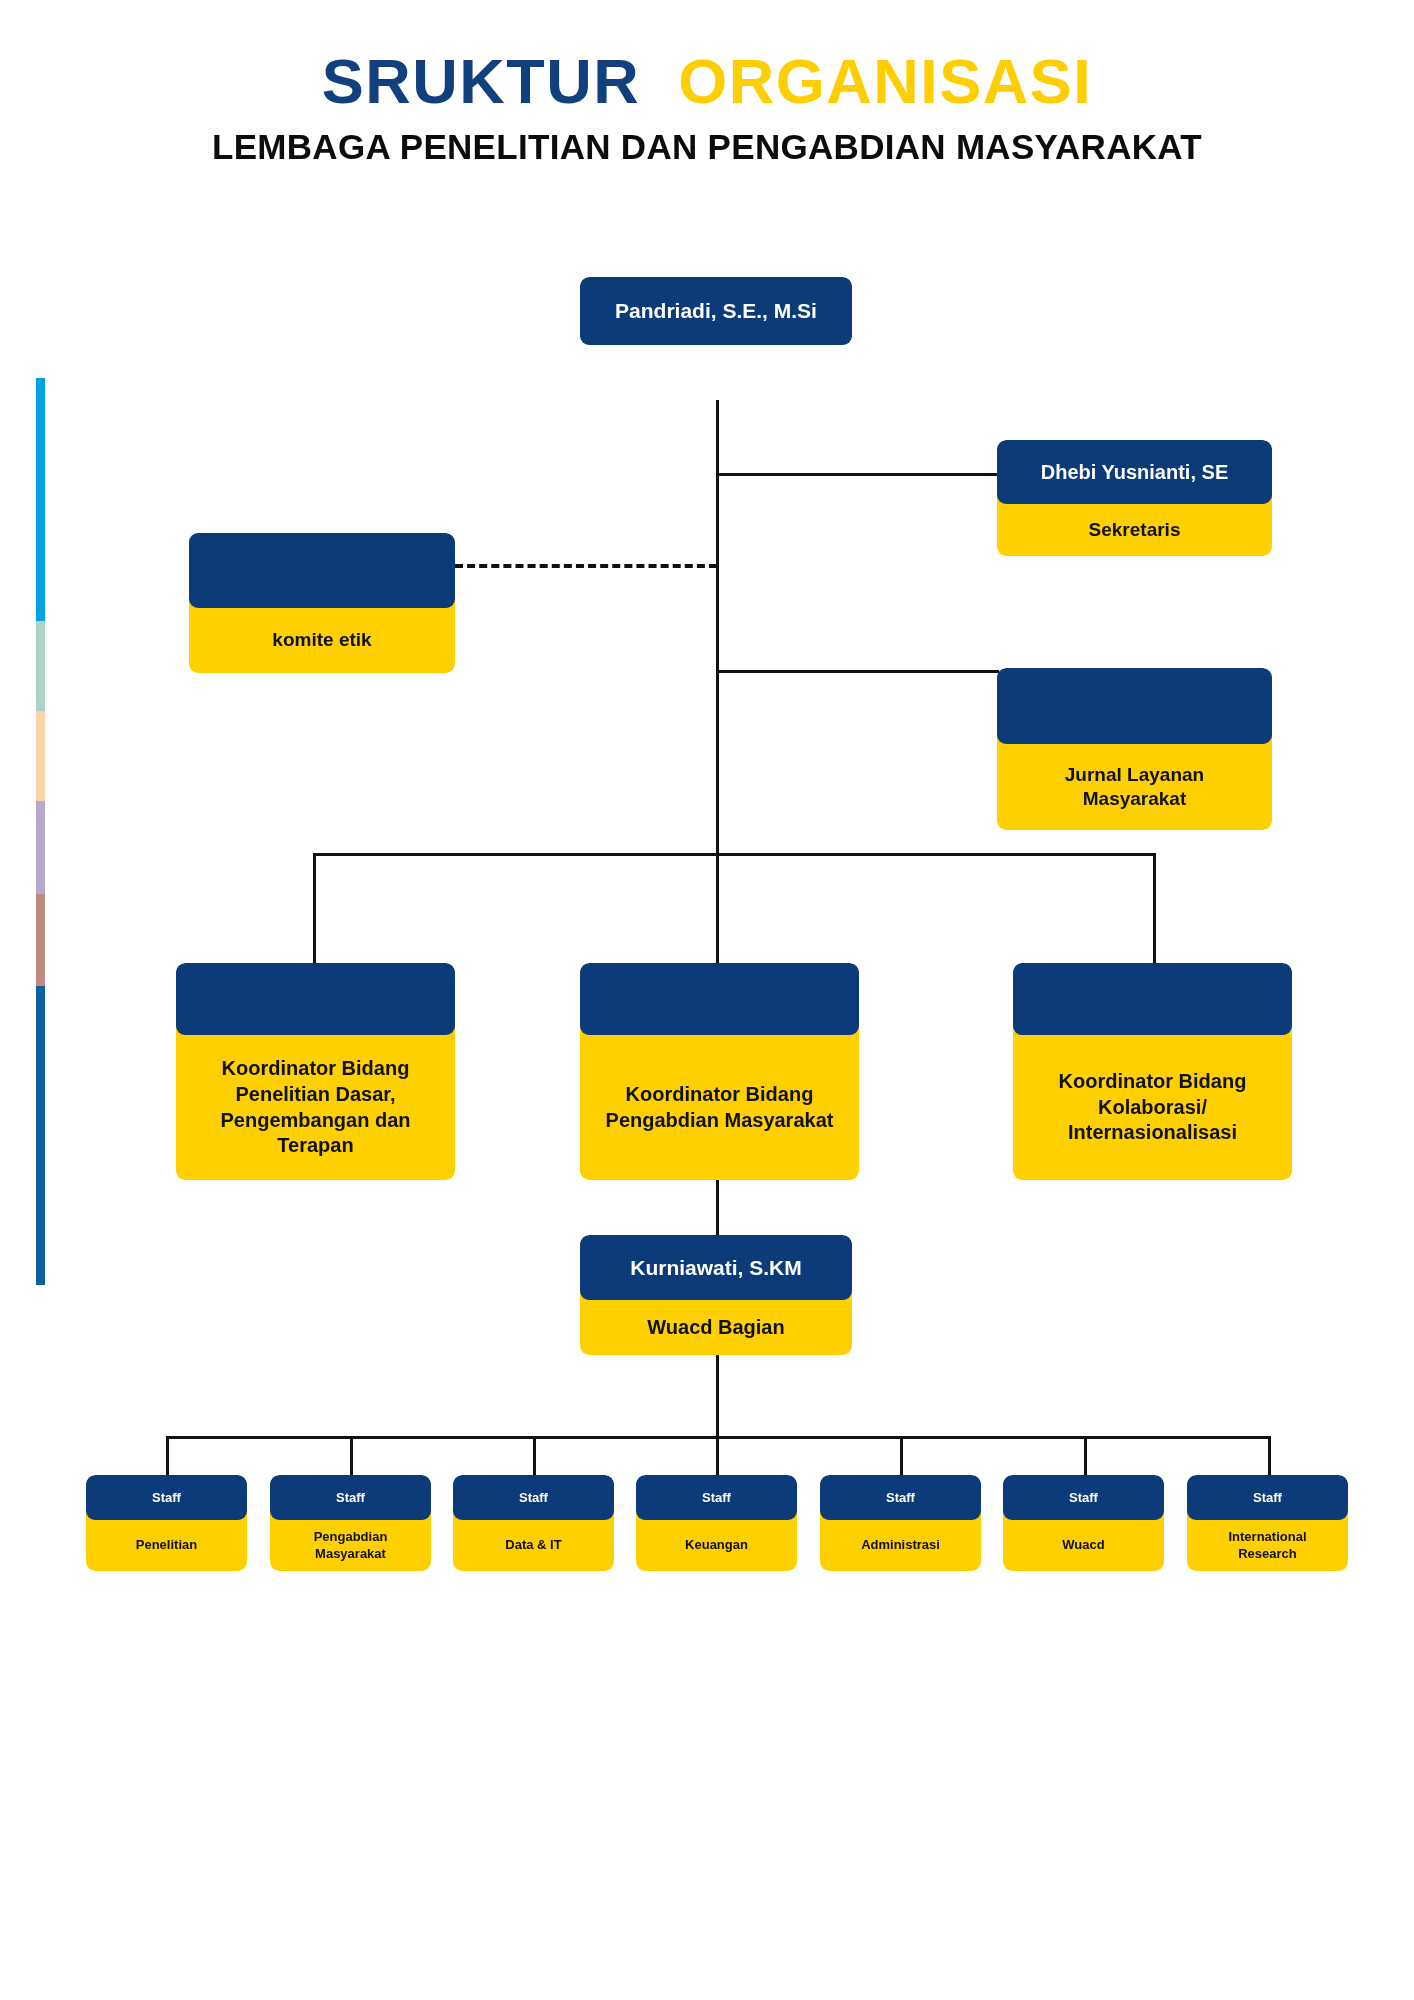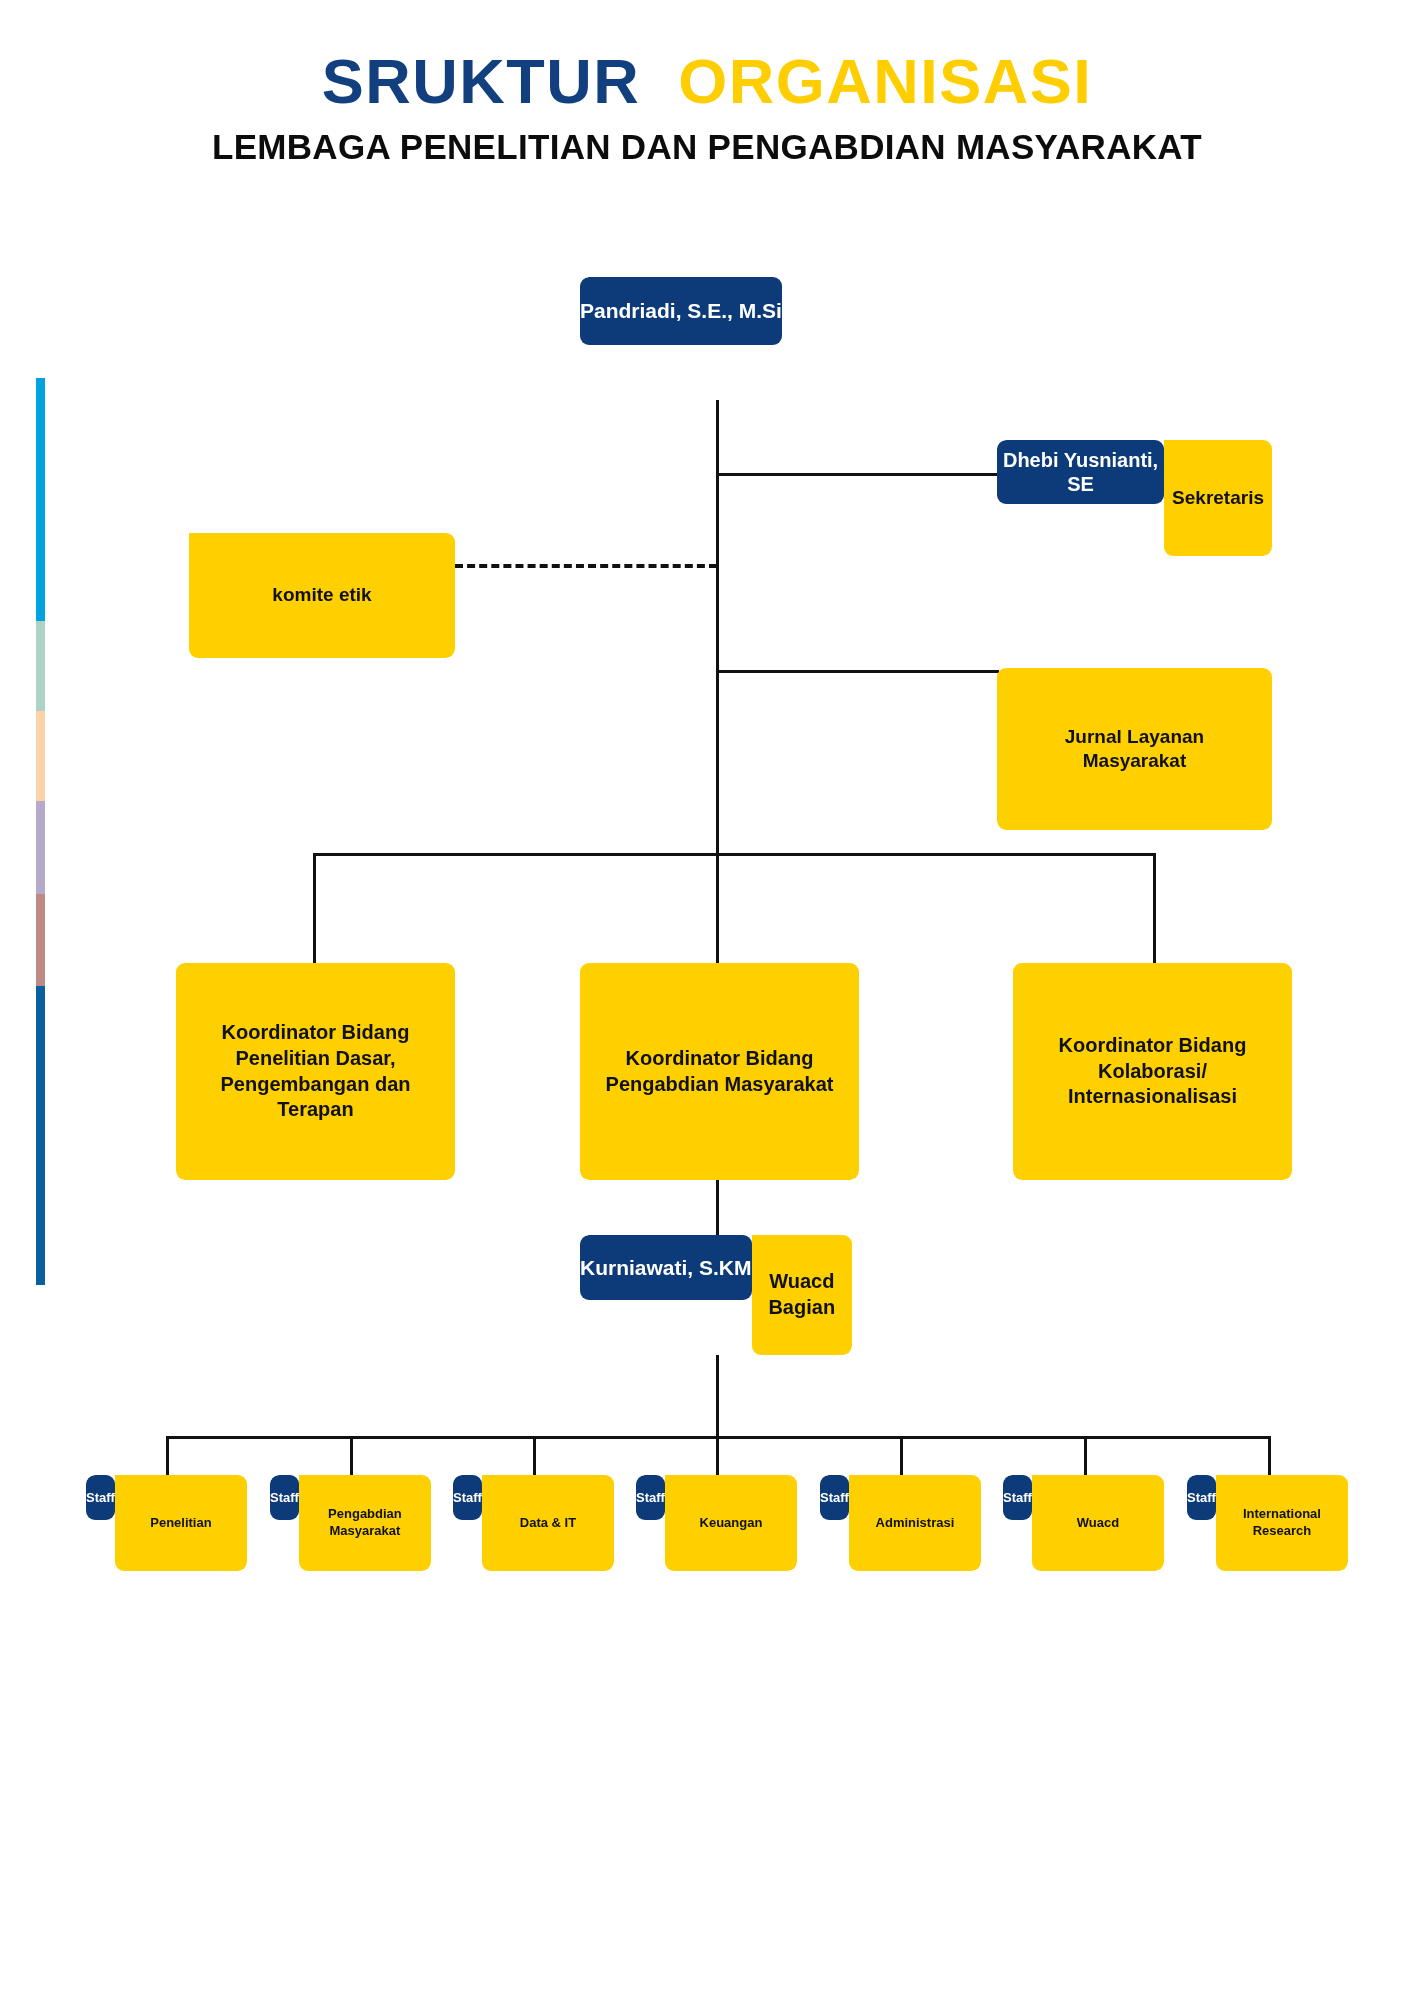--- a/index.html
+++ b/index.html
@@ -67,20 +67,21 @@
     height: 0;
     border-top: 4px dashed #111111;
   }
 
   
   .node {
     position: absolute;
     border-radius: 9px;
     overflow: hidden;
     display: flex;
+    flex-direction: column;
     z-index: 3;
   }
   .node .head {
     background: #0D3B7A;
     color: #ffffff;
     display: flex;
     align-items: center;
     justify-content: center;
     text-align: center;
     font-weight: 700;
@@ -167,21 +168,21 @@
     <div class="head" style="height:68px;">Pandriadi, S.E., M.Si</div>
   </div>
 
   <div class="node lvl2" style="left:997px;top:440px;width:275px;height:116px;">
     <div class="head" style="height:64px;">Dhebi Yusnianti, SE</div>
     <div class="body">
       <span>Sekretaris</span>
     </div>
   </div>
 
-  <div class="node lvl2" style="left:176px;top:533px;width:279px;height:125px;padding-left:13px;">
+  <div class="node lvl2" style="left:176px;top:533px;width:279px;height:140px;padding-left:13px;">
     <div class="head" style="height:75px;"></div>
     <div class="body">
       <span>komite etik</span>
     </div>
   </div>
 
   <div class="node lvl2" style="left:997px;top:640px;width:275px;height:162px;margin-top:28px;">
     <div class="head" style="height:76px;"></div>
     <div class="body">
       <span>

